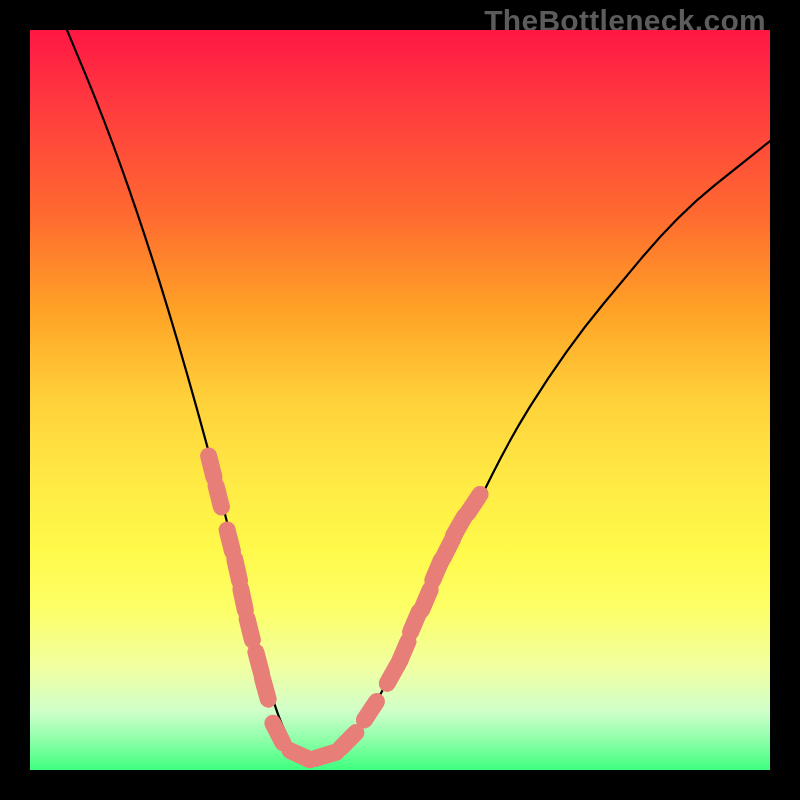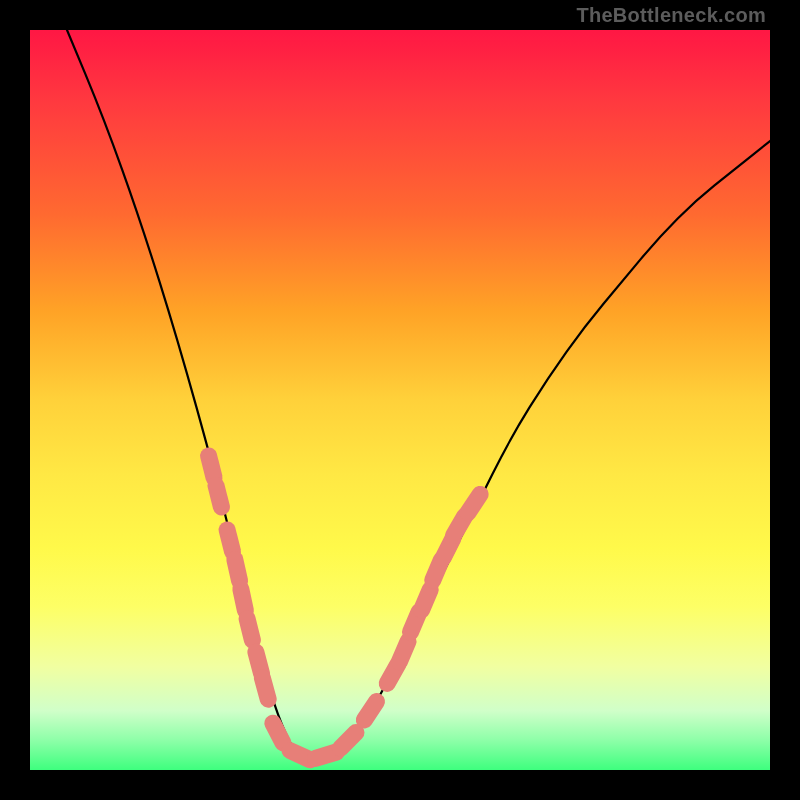--- a/index.html
+++ b/index.html
@@ -38,21 +38,21 @@
       #f1ffa1 86%,
       #d0ffc9 92%,
       #8dffa8 96%,
       #3eff7e 100%
     );
   }
   .watermark {
     position: absolute;
     top: 4px;
     right: 34px;
-    font-size: 20px;
+    font-size: 30px;
     font-weight: 600;
     color: #5c5c5c;
     letter-spacing: 0.3px;
   }
   .svg-layer {
     position: absolute;
     left: 0;
     top: 0;
     width: 740px;
     height: 740px;

